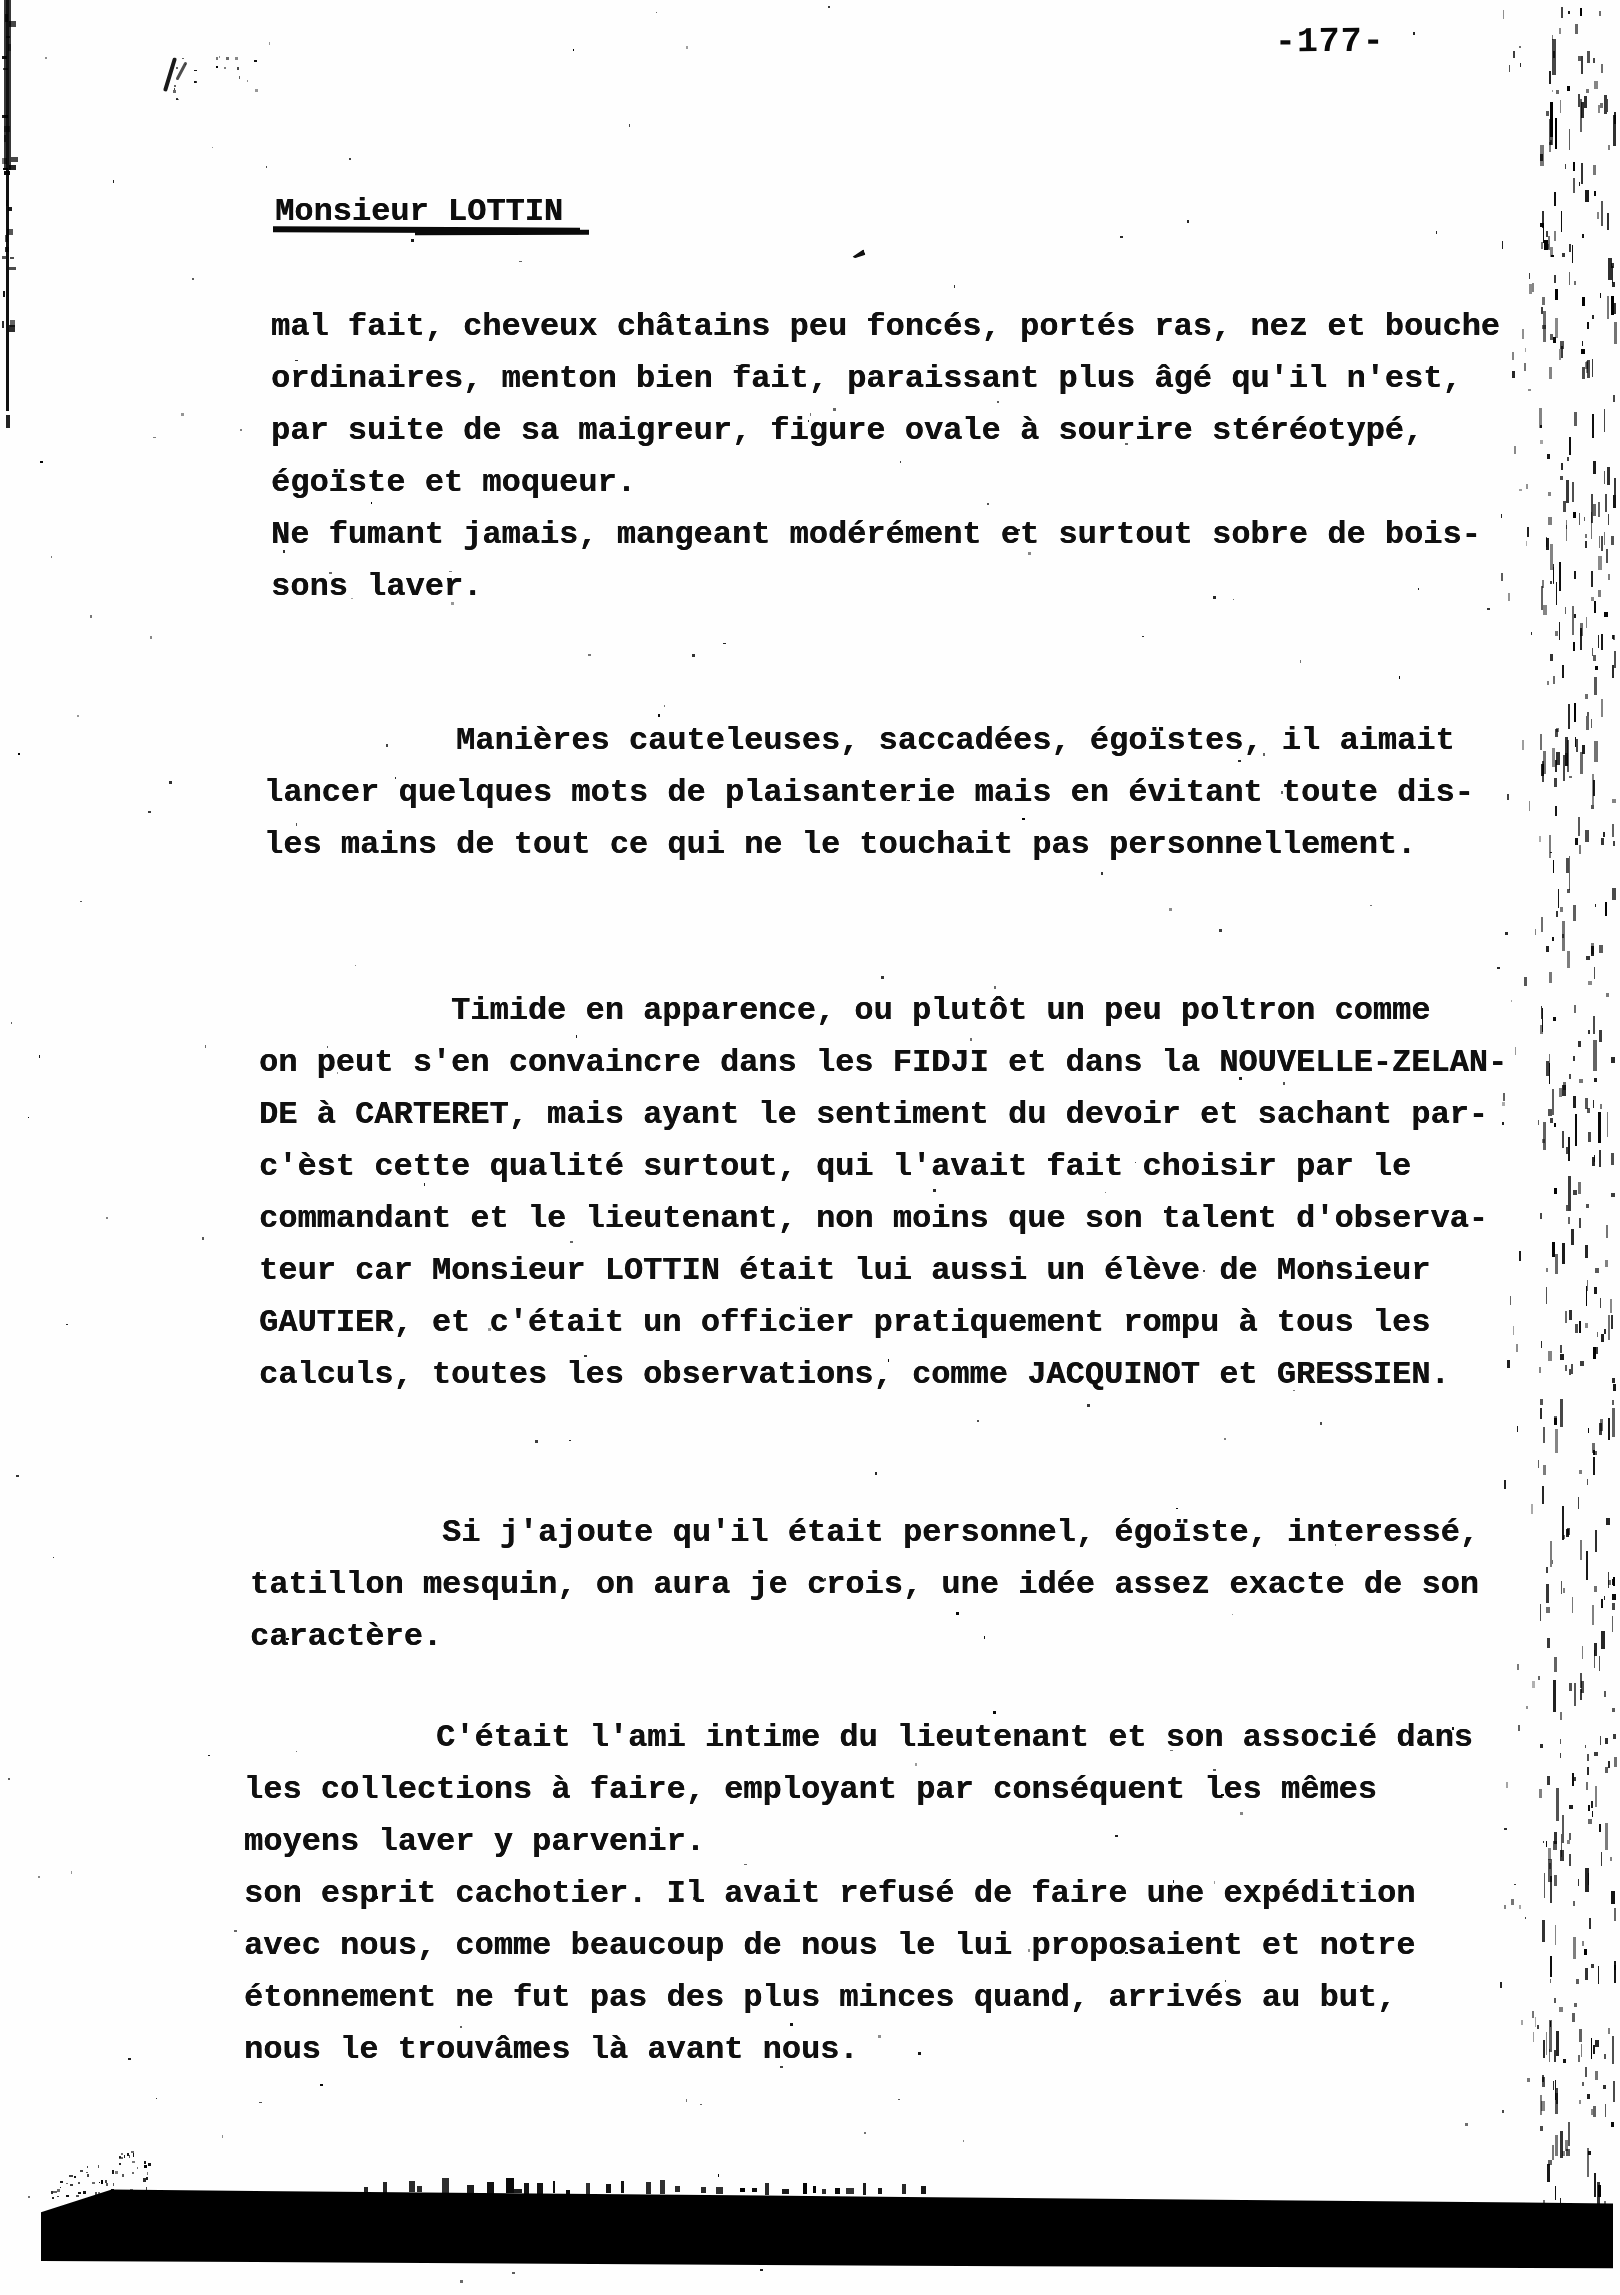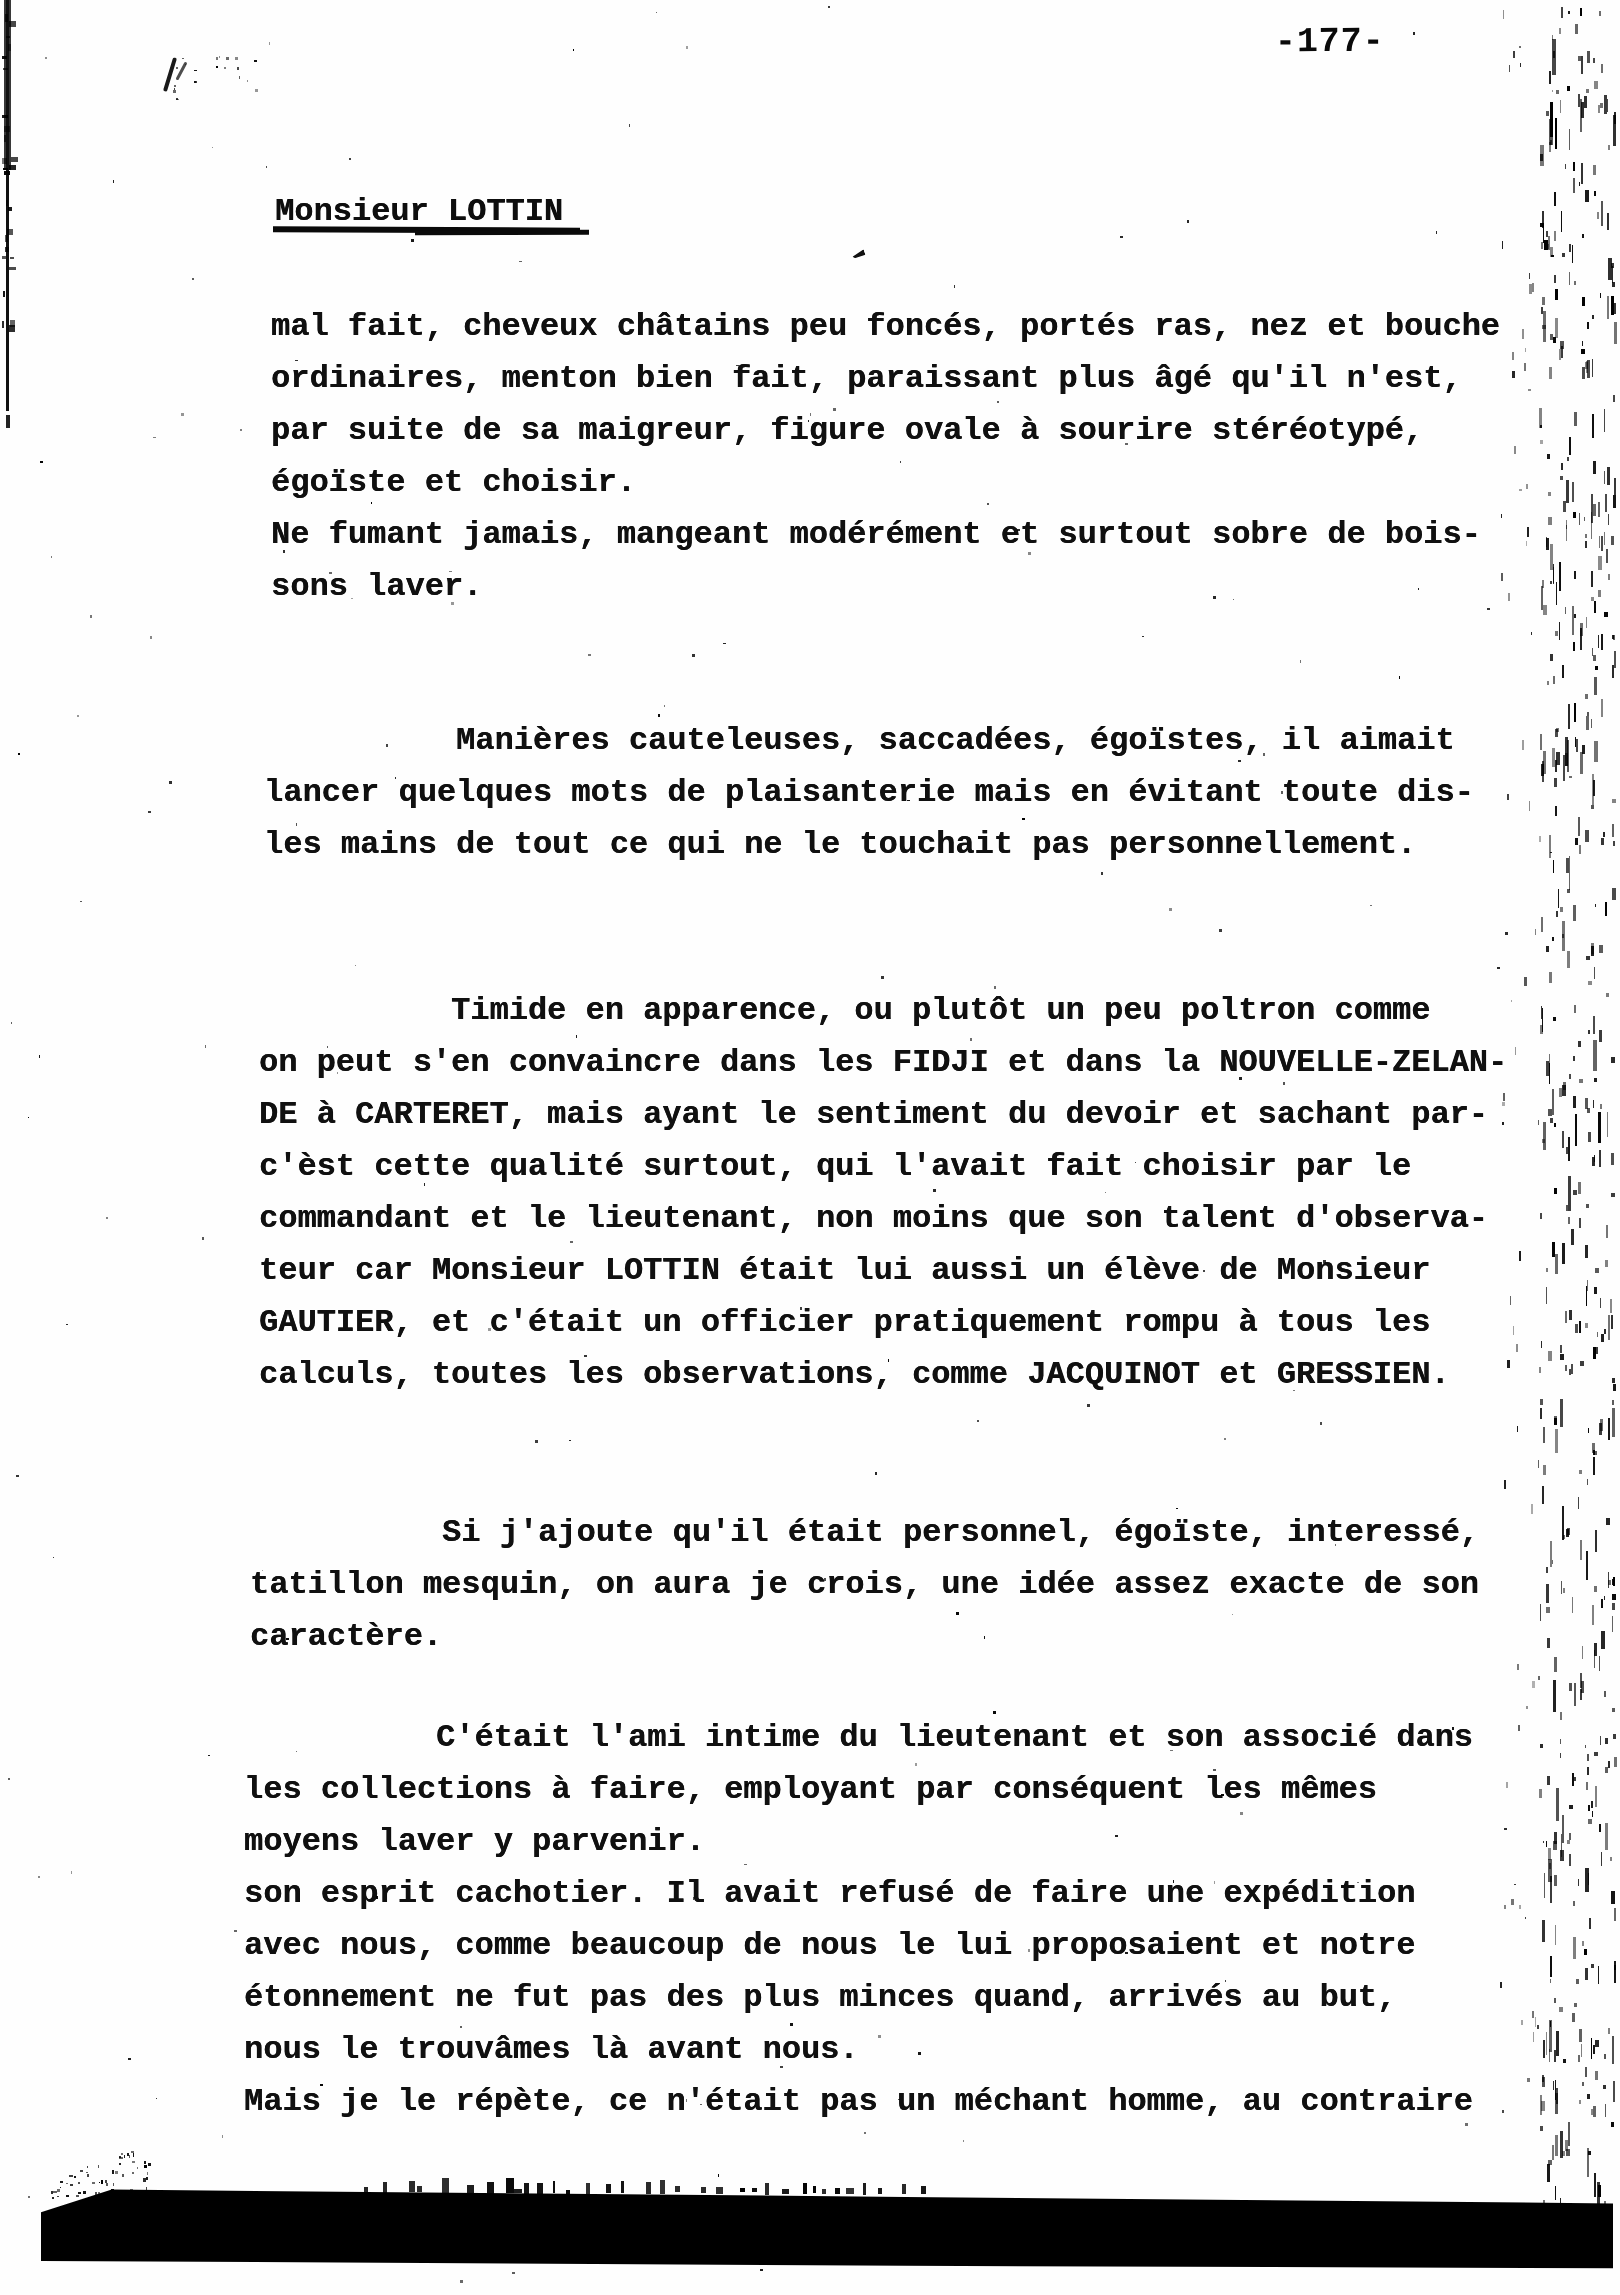--- a/index.html
+++ b/index.html
@@ -96,21 +96,21 @@
   <div class="page-number">-177-</div>
 
   <div class="heading">Monsieur LOTTIN</div>
   <div class="heading-underline"></div>
   <div class="heading-underline-2"></div>
 
   <div class="para p1">
     <div class="line">mal fait, cheveux châtains peu foncés, portés ras, nez et bouche</div>
     <div class="line">ordinaires, menton bien fait, paraissant plus âgé qu'il n'est,</div>
     <div class="line">par suite de sa maigreur, figure ovale à sourire stéréotypé,</div>
-    <div class="line">égoïste et choisir.</div>
+    <div class="line">égoïste et moqueur.</div>
     <div class="line">Ne fumant jamais, mangeant modérément et surtout sobre de bois-</div>
     <div class="line">sons laver.</div>
   </div>
 
   <div class="para p2">
     <div class="line">          Manières cauteleuses, saccadées, égoïstes, il aimait</div>
     <div class="line">lancer quelques mots de plaisanterie mais en évitant toute dis-</div>
     <div class="line">les mains de tout ce qui ne le touchait pas personnellement.</div>
   </div>
 
@@ -132,21 +132,20 @@
   </div>
 
   <div class="para p5">
     <div class="line">          C'était l'ami intime du lieutenant et son associé dans</div>
     <div class="line">les collections à faire, employant par conséquent les mêmes</div>
     <div class="line">moyens laver y parvenir.</div>
     <div class="line">son esprit cachotier. Il avait refusé de faire une expédition</div>
     <div class="line">avec nous, comme beaucoup de nous le lui proposaient et notre</div>
     <div class="line">étonnement ne fut pas des plus minces quand, arrivés au but,</div>
     <div class="line">nous le trouvâmes là avant nous.</div>
-    <div class="line">Mais je le répète, ce n'était pas un méchant homme, au contraire</div>
   </div>
 
   <div class="left-edge-line-thick"></div>
   <div class="left-edge-line"></div>
   <div class="left-edge-dash"></div>
   <div class="pen-smudge-stroke-a"></div>
   <div class="pen-smudge-stroke-b"></div>
   <div class="stray-mark"></div>
 
   <div class="noise-layer" id="speckle-layer">

